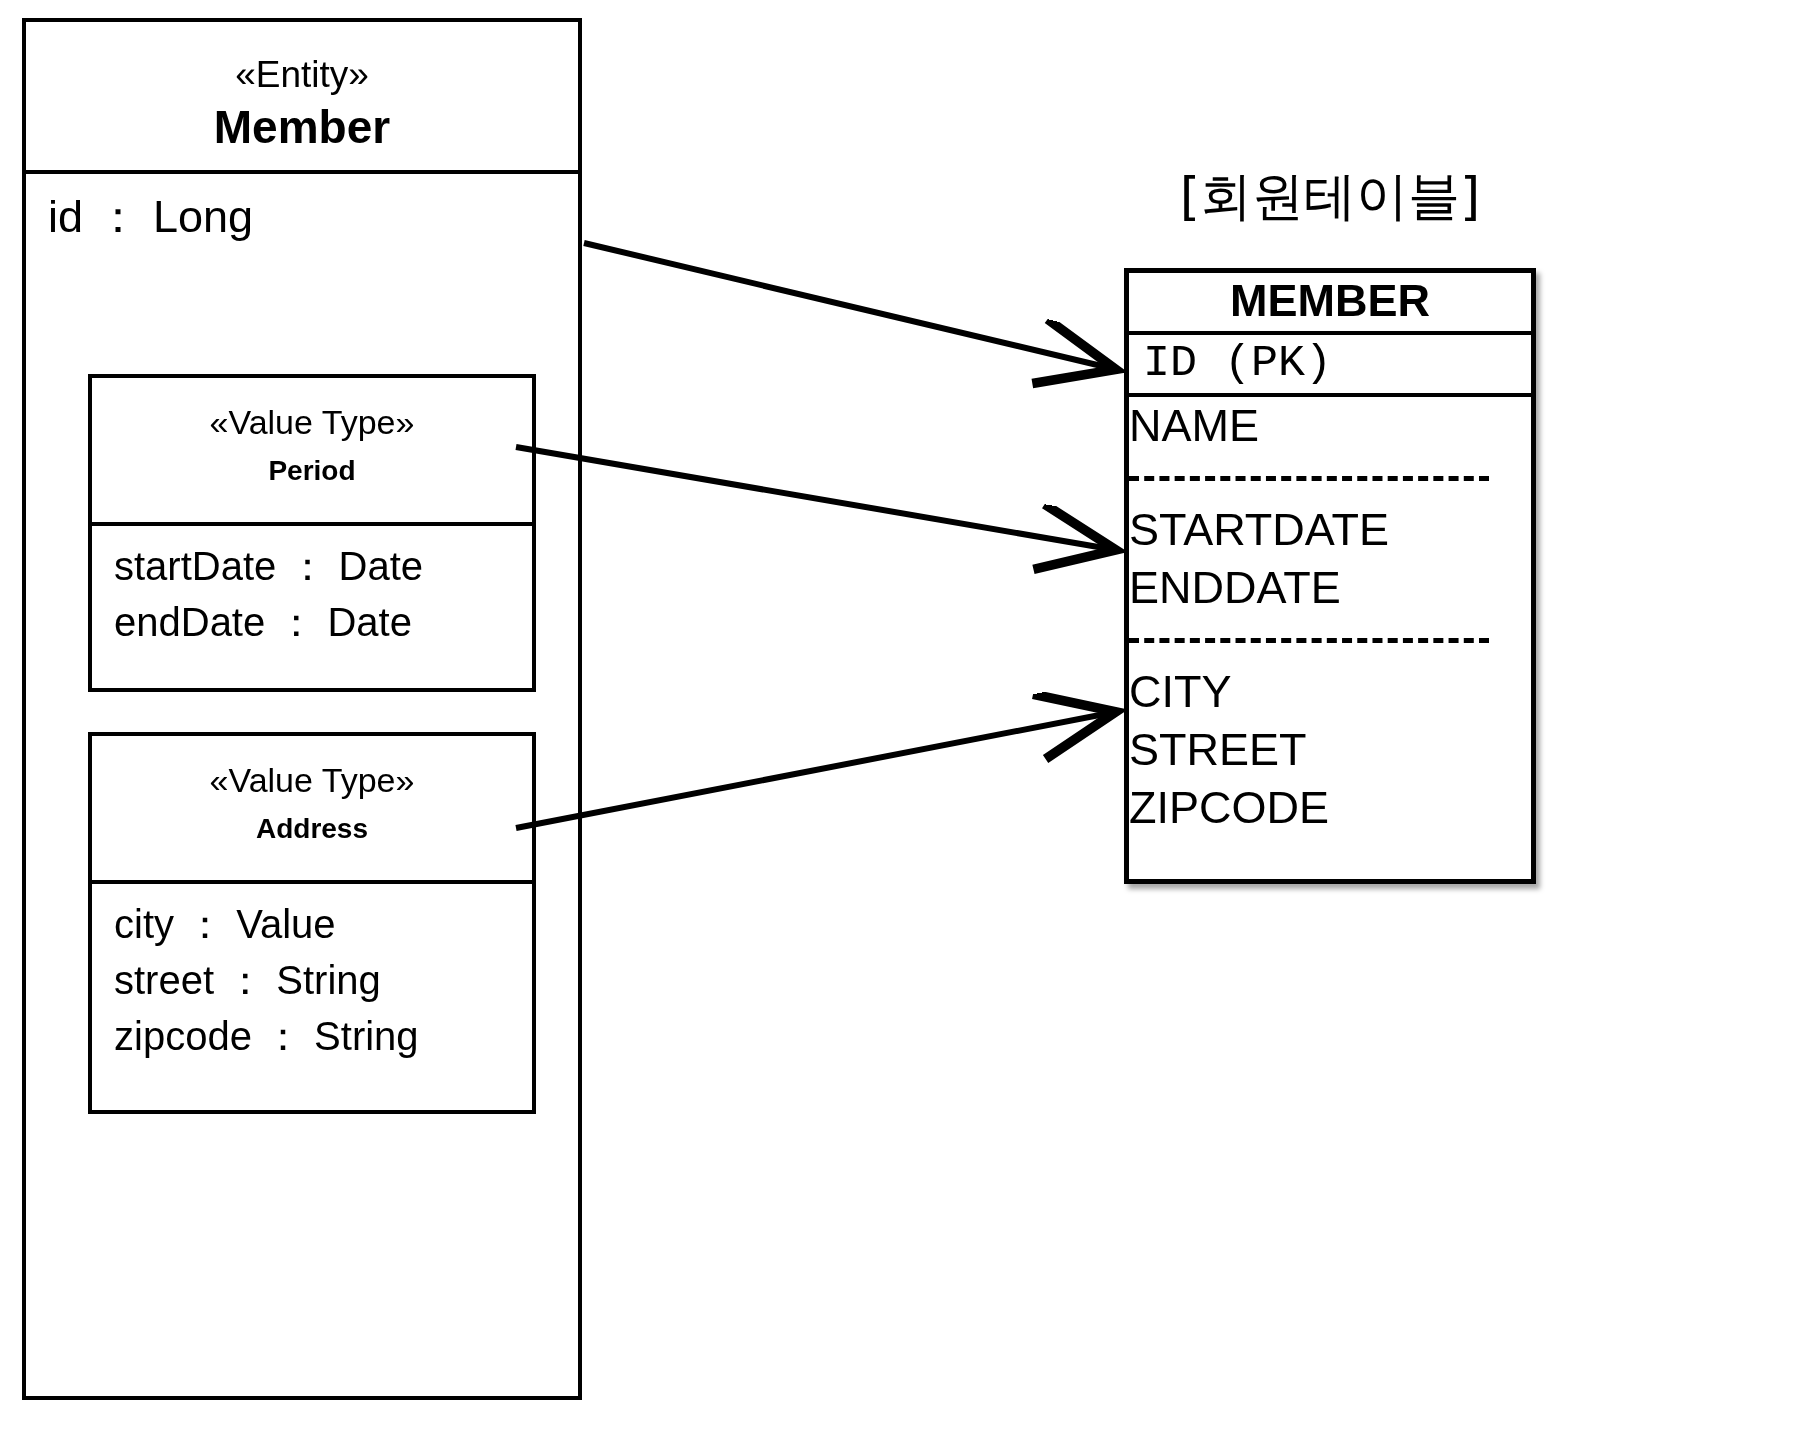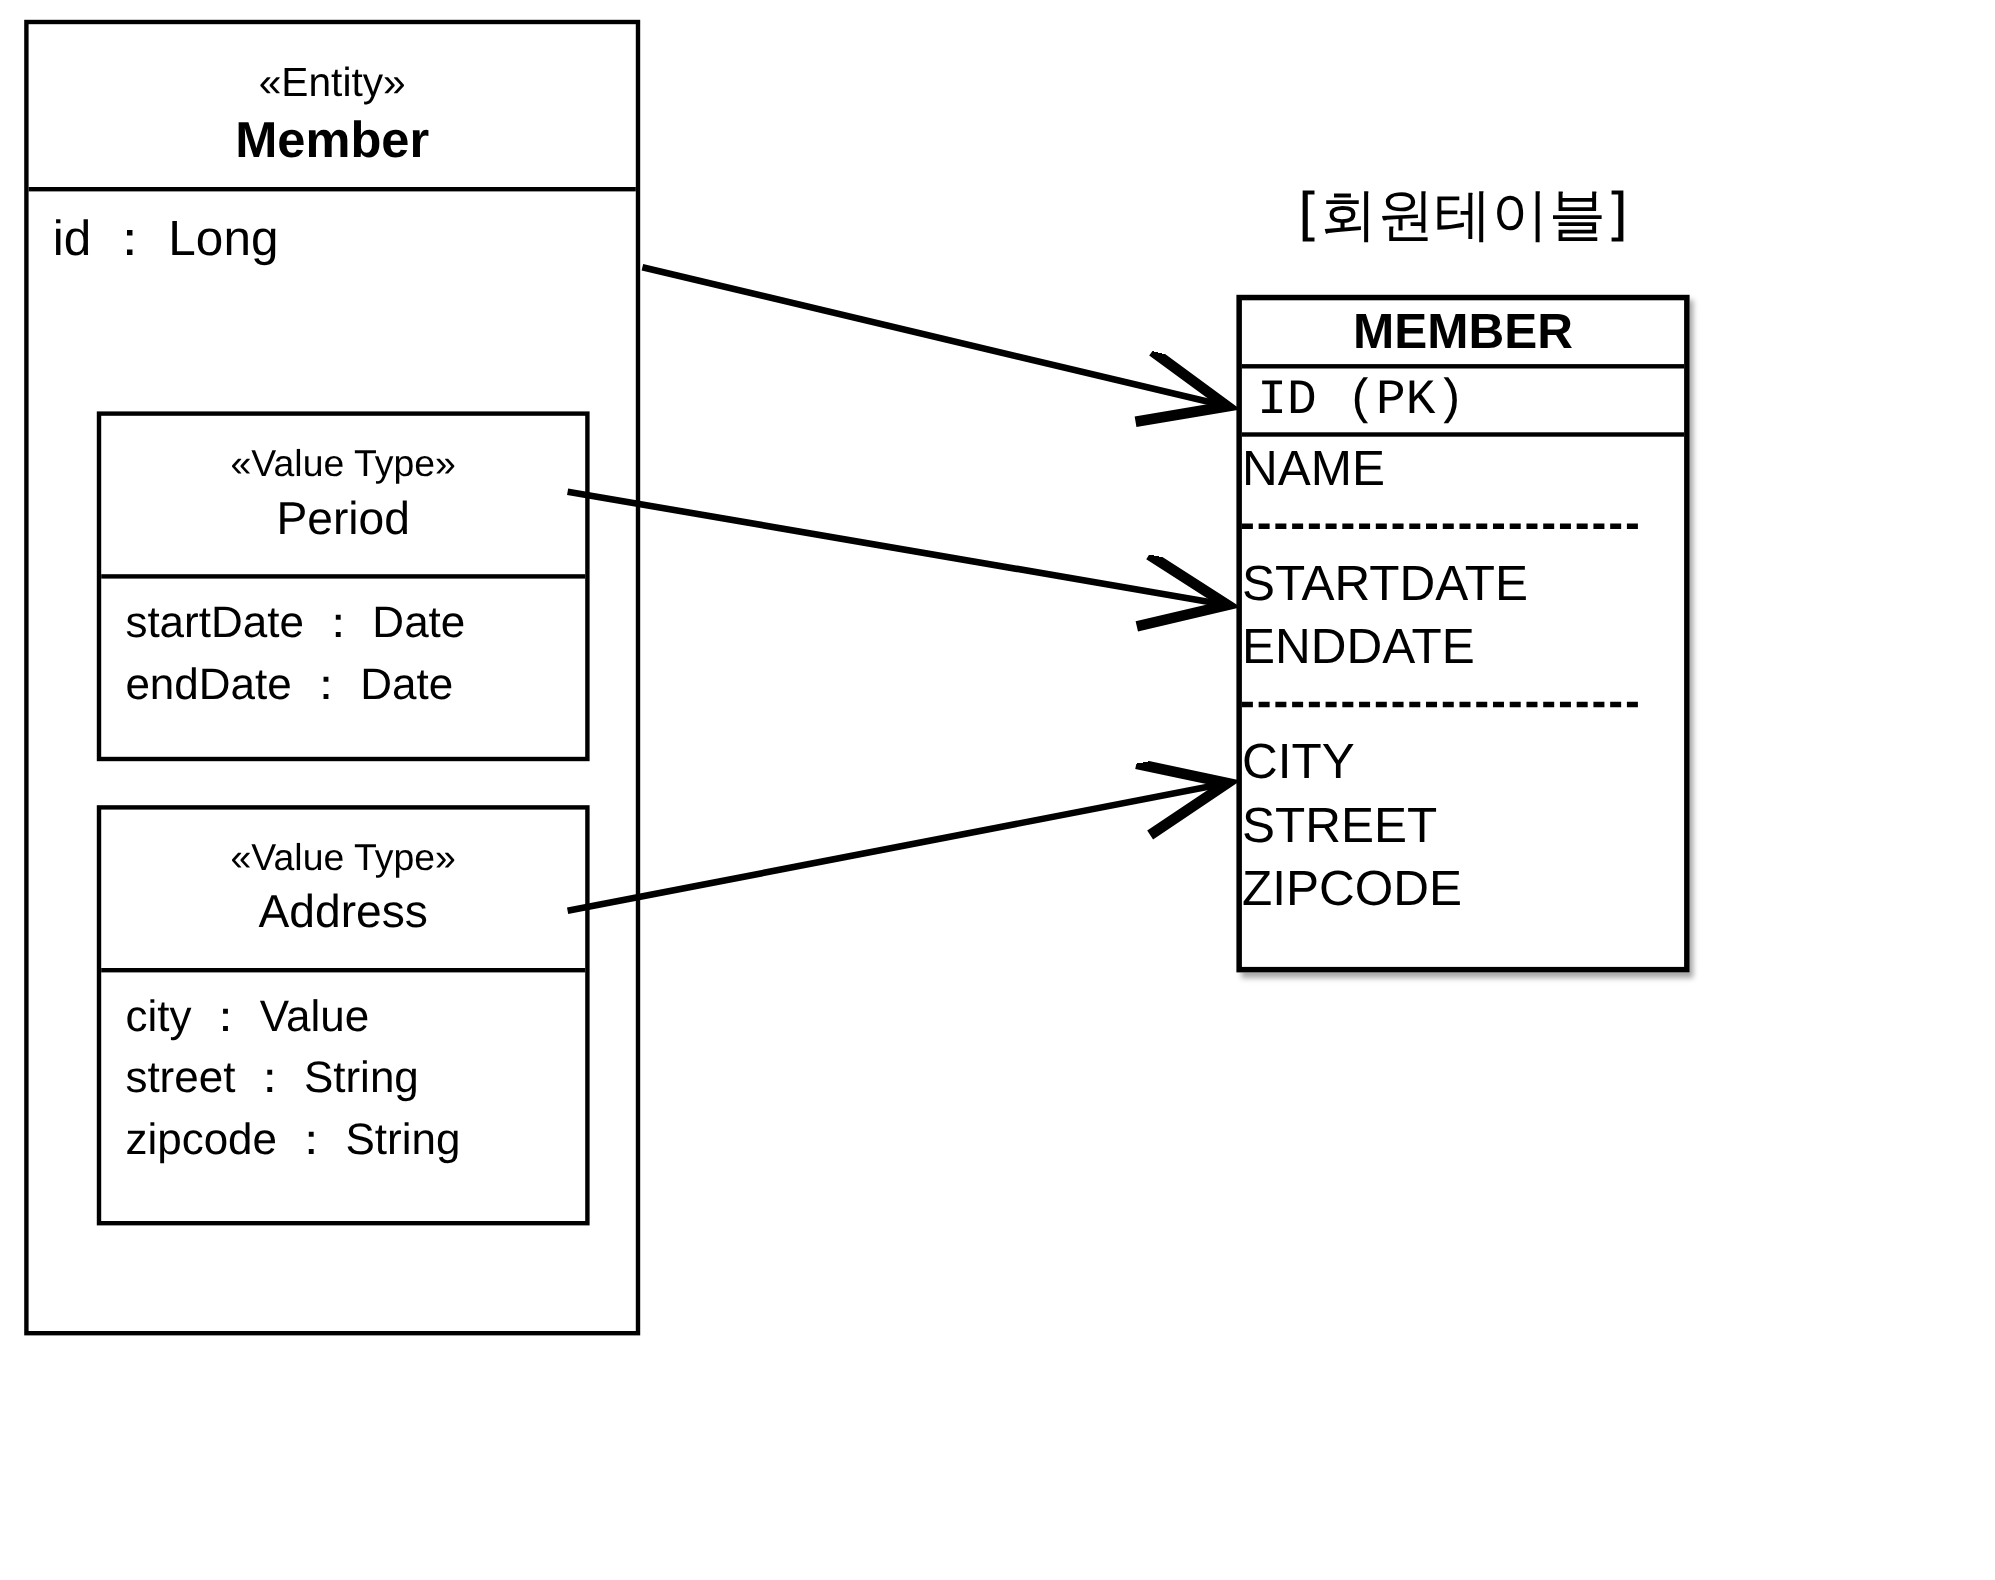--- a/index.html
+++ b/index.html
@@ -16,21 +16,21 @@
     color: #000000;
     overflow: hidden;
   }
 
   
   .uml-entity {
     position: absolute;
     left: 22px;
     top: 18px;
     width: 560px;
-    height: 1196px;
+    height: 1382px;
     border: 4px solid #000;
     box-sizing: border-box;
     background: #fff;
   }
   .entity-header {
     height: 152px;
     border-bottom: 4px solid #000;
     box-sizing: border-box;
     display: flex;
     flex-direction: column;
@@ -76,23 +76,23 @@
     align-items: center;
     justify-content: flex-start;
     padding-top: 22px;
     height: 148px;
   }
   .vt-stereotype {
     font-size: 34px;
     line-height: 44px;
   }
   .vt-name {
-    font-size: 42px;
+    font-size: 28px;
     line-height: 54px;
-    font-weight: normal;
+    font-weight: bold;
   }
   .vt-attrs {
     padding: 12px 0 0 22px;
     font-size: 40px;
     line-height: 56px;
   }
 
   
   .table-caption {
     position: absolute;

